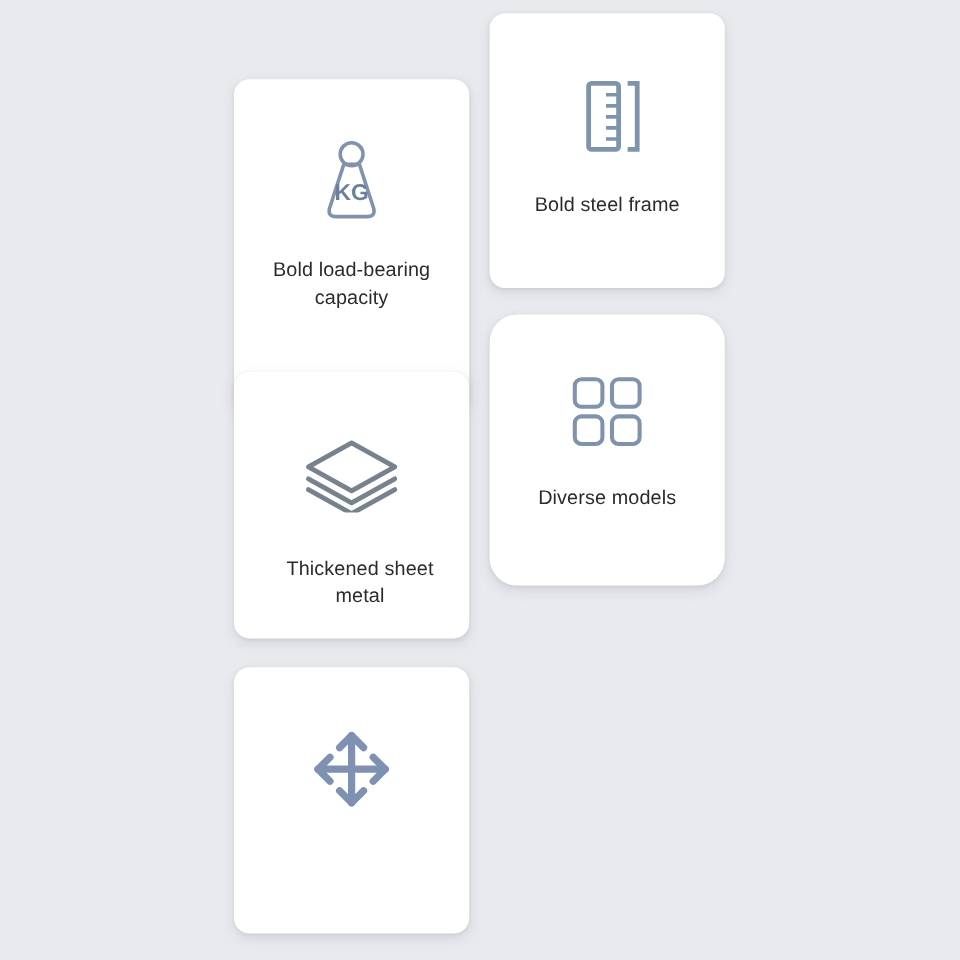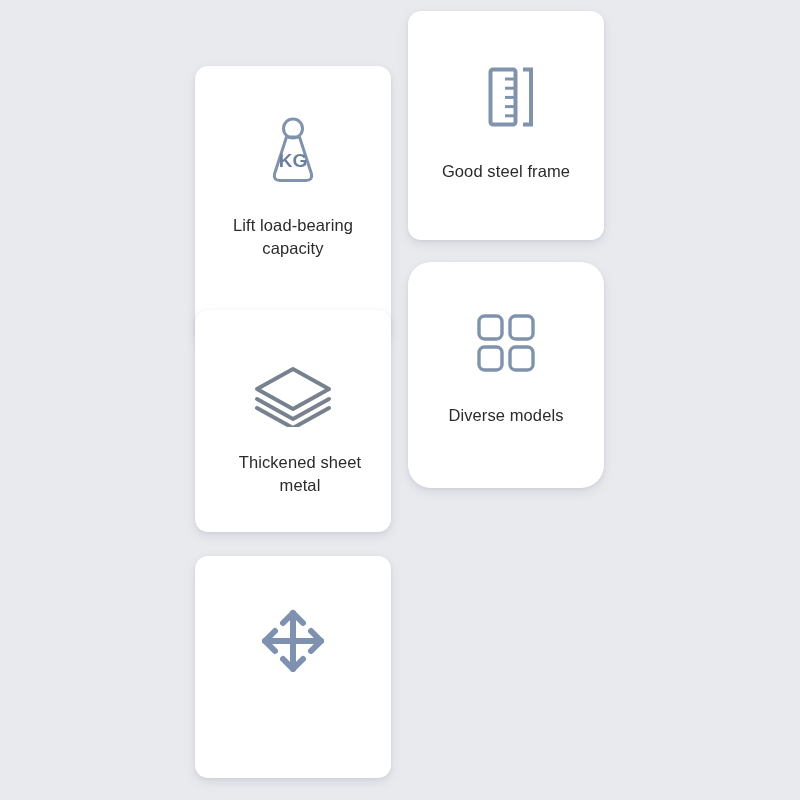--- a/index.html
+++ b/index.html
@@ -47,21 +47,21 @@
     box-sizing: border-box;
   }
 
   
   .card.c-load     { left: 195px; top: 66px;  width: 196px; height: 276px; }
   .card.c-load .icon-wrap  { margin-top: 48px; }
   .card.c-load .card-label { margin-top: 28px; }
 
   .card.c-sheet    { left: 195px; top: 310px; width: 196px; height: 222px; }
   .card.c-sheet .icon-wrap  { margin-top: 55px; }
-  .card.c-sheet .card-label { margin-top: 24px; padding-left: 24px; }
+  .card.c-sheet .card-label { margin-top: 36px; padding-left: 24px; }
 
   .card.c-lift     { left: 195px; top: 556px; width: 196px; height: 222px; }
   .card.c-lift .icon-wrap  { margin-top: 50px; }
   .card.c-lift .card-label { margin-top: 36px; }
 
   
   .card.c-frame    { left: 408px; top: 11px;  width: 196px; height: 229px; }
   .card.c-frame .icon-wrap  { margin-top: 55px; }
   .card.c-frame .card-label { margin-top: 32px; }
 
@@ -82,40 +82,40 @@
 
   <div class="card c-load">
     <div class="icon-wrap">
       <svg width="74" height="72" viewBox="0 0 74 72" aria-hidden="true">
         <circle cx="37" cy="14.5" r="9.5" fill="none" stroke="#8093ac" stroke-width="3"></circle>
         <path d="M30.5 23 L18.5 60 Q17.2 66.5 24 66.5 L50 66.5 Q56.8 66.5 55.5 60 L43.5 23 Z" fill="none" stroke="#8093ac" stroke-width="3" stroke-linejoin="round"></path>
         <text x="37" y="53" text-anchor="middle" font-family="'Liberation Sans', sans-serif" font-size="19" font-weight="bold" fill="#6c7f9c">KG</text>
       </svg>
     </div>
     <div class="card-label">
-      <span>Lift load-bearing</span><br>
+      <span>Bold load-bearing</span><br>
       <span>capacity</span>
     </div>
   </div>
 
   <div class="card c-frame">
     <div class="icon-wrap">
       <svg width="64" height="62" viewBox="0 0 64 62" aria-hidden="true">
         <rect x="16.5" y="3.5" width="25" height="55" rx="2.5" fill="none" stroke="#8093ac" stroke-width="4"></rect>
         <g stroke="#8093ac" stroke-width="3" stroke-linecap="butt">
           <line x1="31" y1="13" x2="41.5" y2="13"></line>
           <line x1="31" y1="22.2" x2="41.5" y2="22.2"></line>
           <line x1="31" y1="31.4" x2="41.5" y2="31.4"></line>
           <line x1="31" y1="40.6" x2="41.5" y2="40.6"></line>
           <line x1="31" y1="49.8" x2="41.5" y2="49.8"></line>
         </g>
         <path d="M49 3.5 L57 3.5 L57 58.5 L49 58.5" fill="none" stroke="#8093ac" stroke-width="4" stroke-linejoin="miter"></path>
       </svg>
     </div>
-    <div class="card-label">Good steel frame</div>
+    <div class="card-label">Bold steel frame</div>
   </div>
 
   <div class="card c-sheet">
     <div class="icon-wrap">
       <svg width="82" height="62" viewBox="0 0 82 62" aria-hidden="true">
         <path d="M41 4 L77 24 L41 44 L5 24 Z" fill="none" stroke="#78828e" stroke-width="4" stroke-linejoin="round"></path>
         <path d="M5 34 L41 54 L77 34" fill="none" stroke="#78828e" stroke-width="4" stroke-linejoin="round" stroke-linecap="round"></path>
         <path d="M5 43 L41 63 L77 43" fill="none" stroke="#78828e" stroke-width="4" stroke-linejoin="round" stroke-linecap="round"></path>
       </svg>
     </div>

